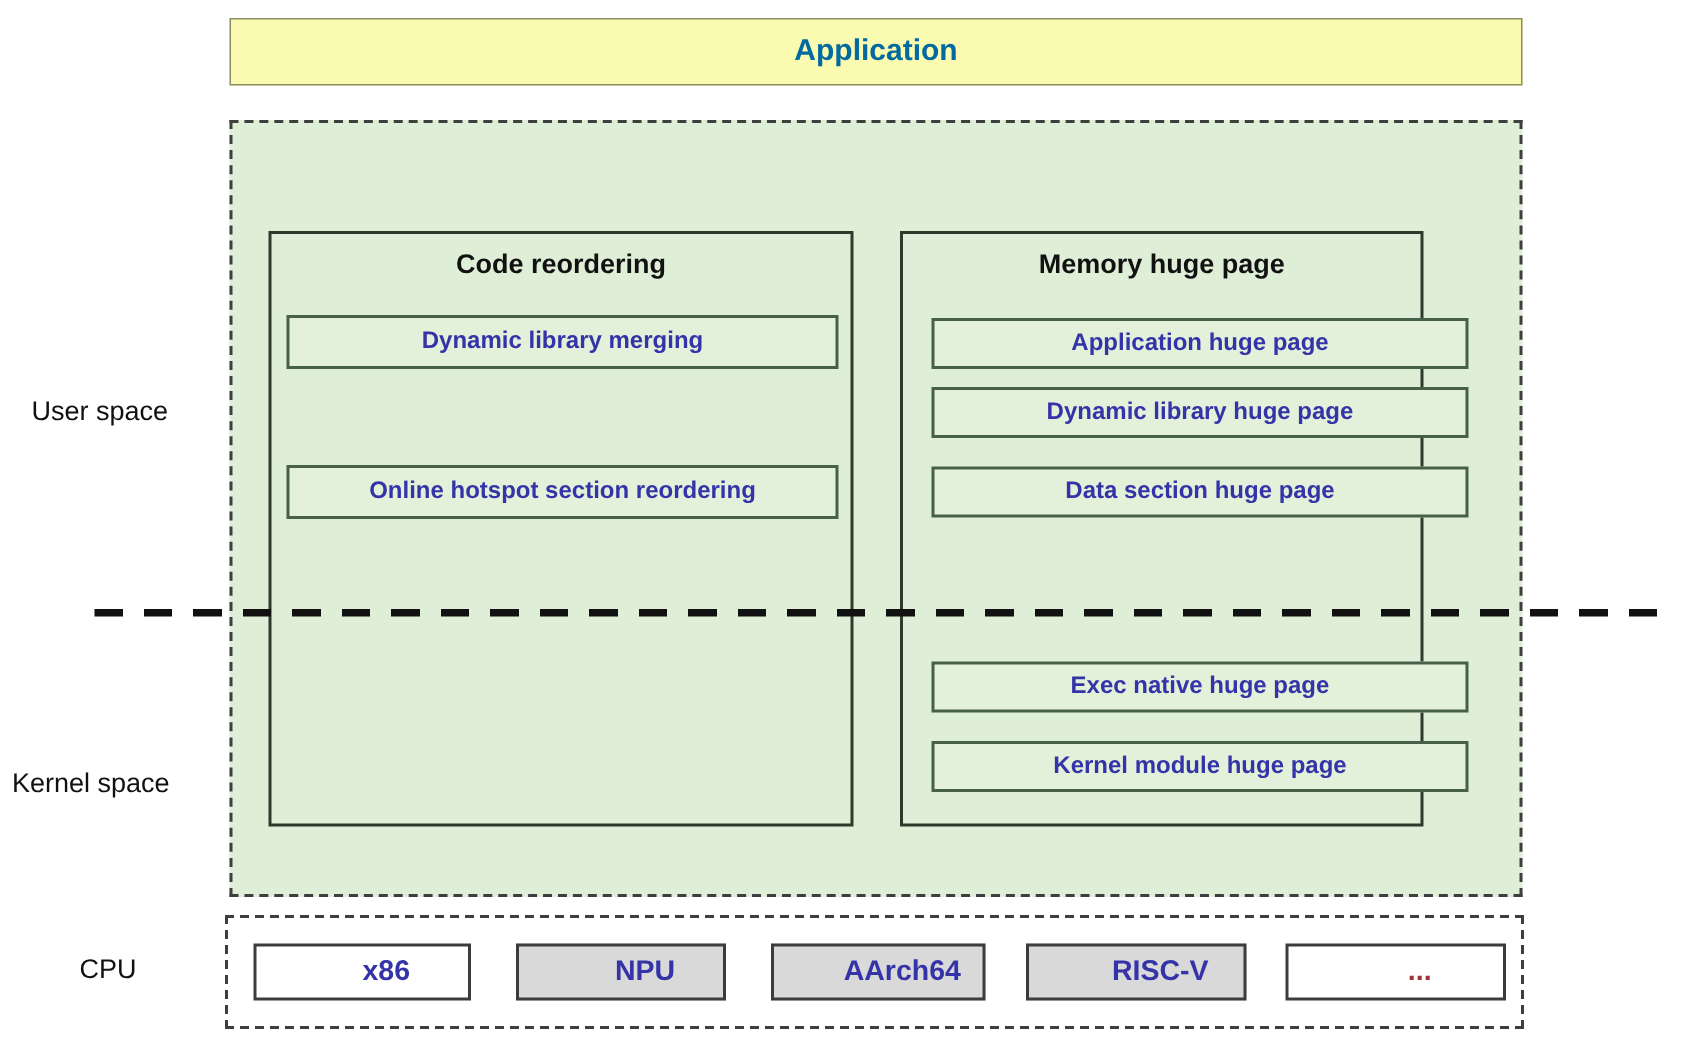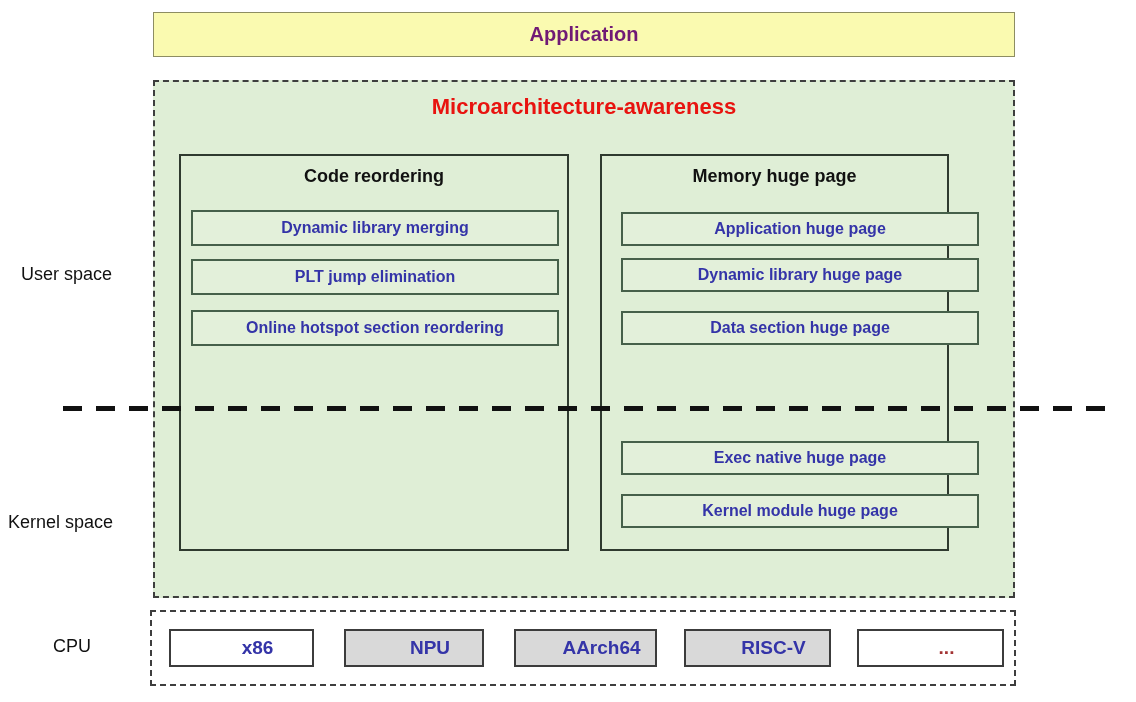--- a/index.html
+++ b/index.html
@@ -5,21 +5,21 @@
   html,body{margin:0;padding:0;background:#ffffff;}
   .canvas{
     position:relative;width:1136px;height:702px;background:#ffffff;
     font-family:"Liberation Sans","DejaVu Sans",sans-serif;overflow:hidden;
   }
   
   .app-box{
     position:absolute;left:153px;top:12px;width:862px;height:45px;
     background:#fafab0;border:1px solid #8d8d62;box-sizing:border-box;
     display:flex;align-items:center;justify-content:center;
-    font-size:20px;font-weight:bold;color:#701a75;
+    font-size:20px;font-weight:bold;color:#0369a1;
   }
   
   .main-box{
     position:absolute;left:153px;top:80px;width:862px;height:518px;
     background:#dfeed6;border:2px dashed #3e3e3e;box-sizing:border-box;
   }
   .main-title{
     position:absolute;left:0;top:12px;width:100%;text-align:center;
     font-size:22px;font-weight:bold;color:#e8130f;
   }
@@ -76,26 +76,24 @@
 </head>
 <body>
 
 <div class="canvas">
 
   <div class="app-box">
     <span>Application</span>
   </div>
 
   <div class="main-box">
-    <div class="main-title">Microarchitecture-awareness</div>
 
     <div class="col col-left">
       <div class="col-title">Code reordering</div>
       <div class="item" style="top:54px">Dynamic library merging</div>
-      <div class="item" style="top:103px">PLT jump elimination</div>
       <div class="item" style="top:154px">Online hotspot section reordering</div>
     </div>
 
     <div class="col col-right">
       <div class="col-title">Memory huge page</div>
       <div class="item" style="top:56px">Application huge page</div>
       <div class="item" style="top:102px">Dynamic library huge page</div>
       <div class="item" style="top:155px">Data section huge page</div>
       <div class="item" style="top:285px">Exec native huge page</div>
       <div class="item" style="top:338px">Kernel module huge page</div>

